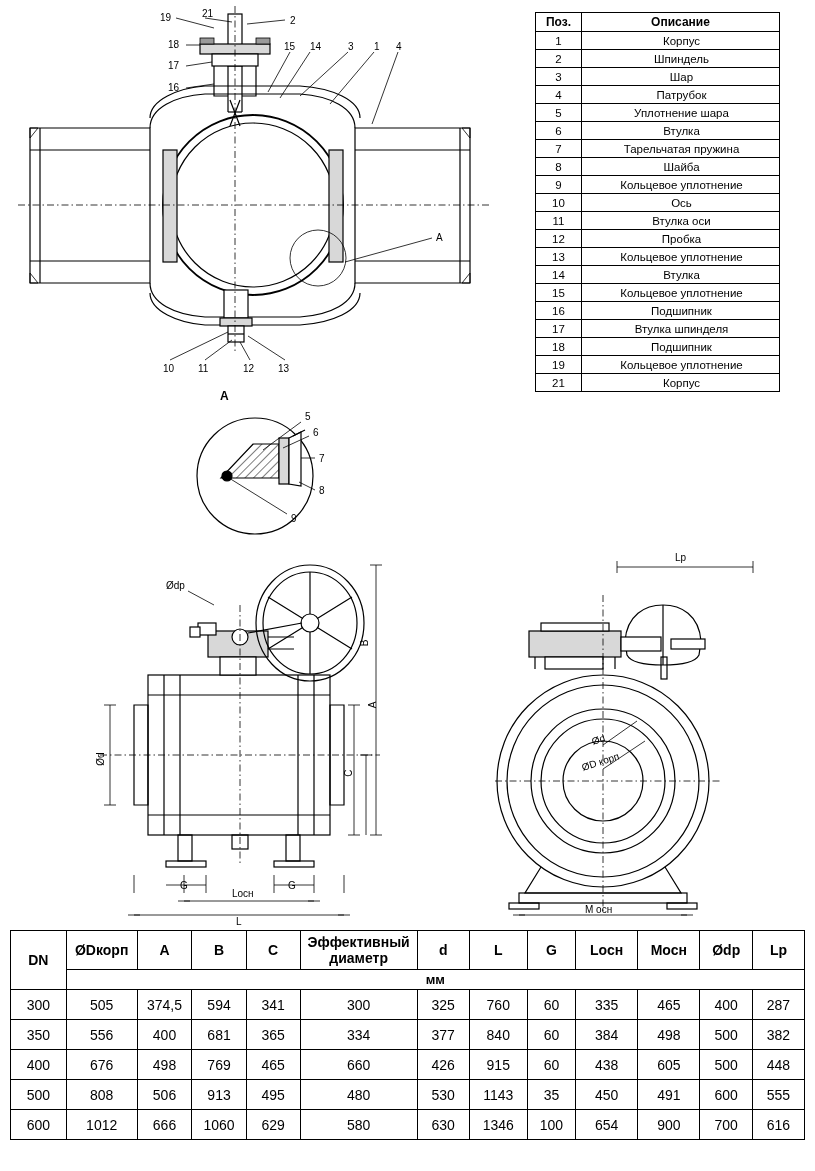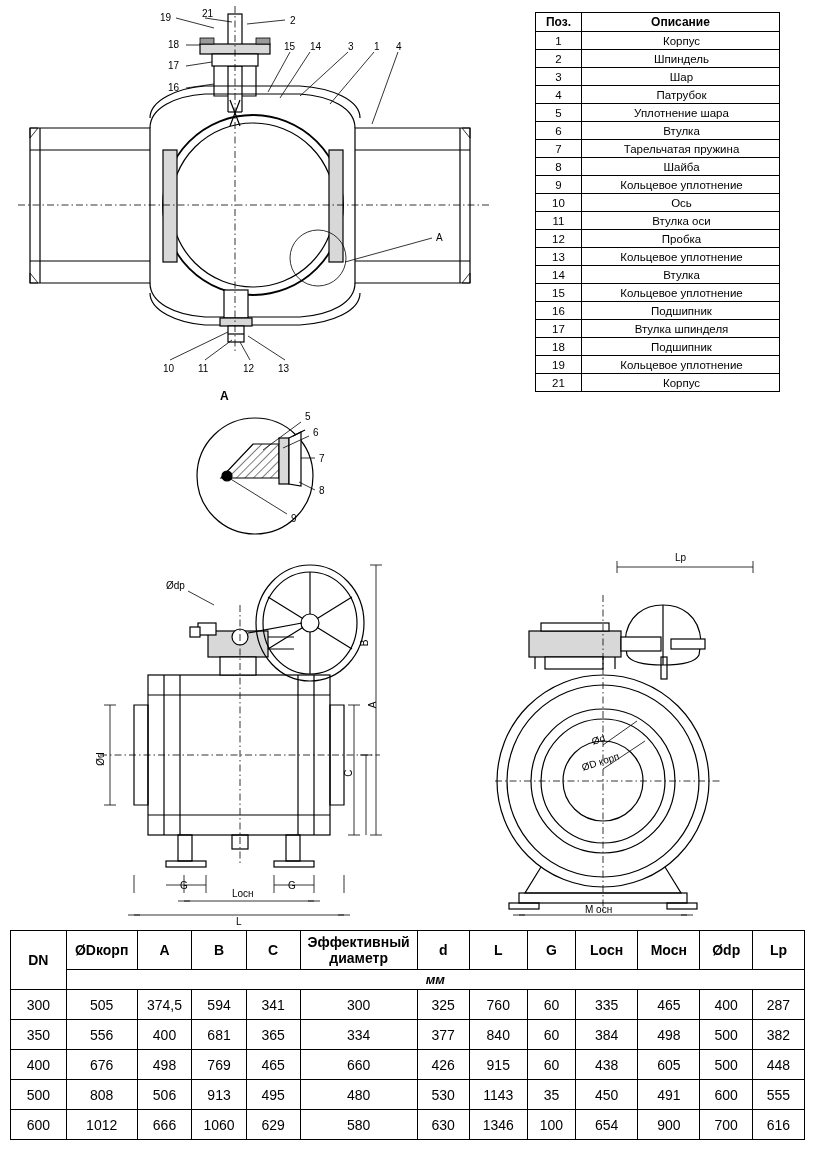--- a/index.html
+++ b/index.html
@@ -11,21 +11,21 @@
   .parts-table th,.parts-table td{border:1px solid #000;padding:2px 4px;height:18px;box-sizing:border-box;}
   .parts-table th{font-weight:bold;text-align:center;font-size:12px;}
   .parts-table td.num{width:46px;text-align:center;}
   .parts-table td.desc{text-align:center;padding-left:6px;}
 
   
   .dim-table{position:absolute;left:10px;top:930px;width:795px;border-collapse:collapse;font-size:13px;}
   .dim-table th,.dim-table td{border:1px solid #000;text-align:center;box-sizing:border-box;}
   .dim-table th{font-weight:bold;font-size:14px;padding:3px 2px;}
   .dim-table td{height:30px;font-size:14px;}
-  .dim-table .unit-row td{height:20px;font-weight:bold;font-size:13px;font-style:italic;}
+  .dim-table .unit-row td{height:20px;font-weight:bold;font-size:13px;}
 
   
   .fig{position:absolute;}
   svg{display:block;}
   .lbl{font-family:"Liberation Sans",sans-serif;font-size:10px;fill:#000;}
   .lbl-b{font-family:"Liberation Sans",sans-serif;font-size:12px;fill:#000;font-weight:bold;}
   .ln{stroke:#000;fill:none;}
   .thin{stroke-width:.8;}
   .med{stroke-width:1.2;}
   .thick{stroke-width:1.8;}

